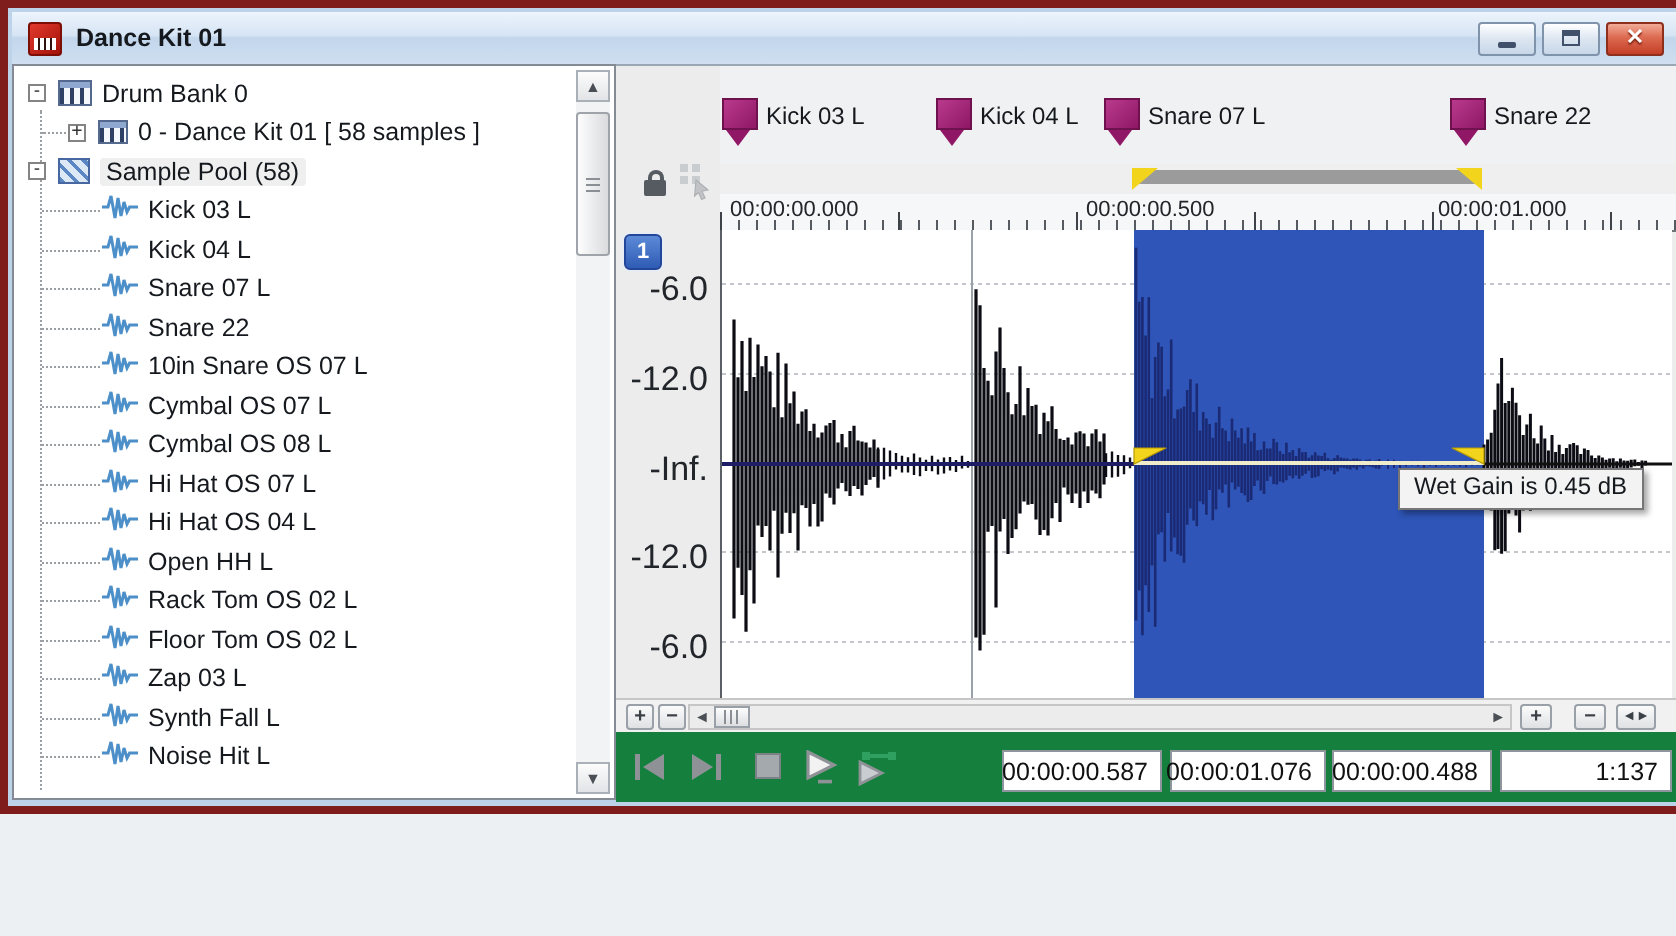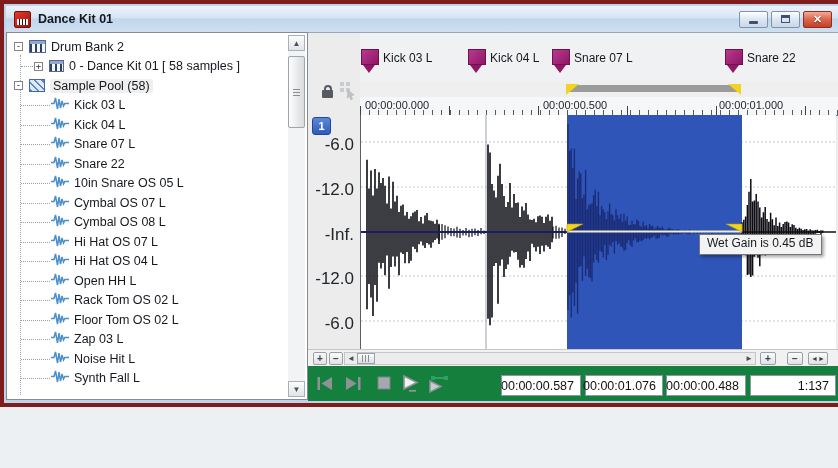--- a/index.html
+++ b/index.html
@@ -152,21 +152,21 @@
   <div class="client">
 
     <div class="tree">
       <div class="trunk"></div>
       <div class="tree-rows" id="tree-rows">
           <div class="trow lvl-root">
             <span class="expander">-</span>
             <span class="ticon">
               <span class="icon-bank" style="display: block;"></span>
             </span>
-            <span>Drum Bank 2</span>
+            <span>Drum Bank 0</span>
           </div>
           <div class="trow lvl-kit">
             <span class="stub"></span>
             <span class="expander">+</span>
             <span class="ticon">
               <span class="icon-bank" style="display: block; width: 15px; height: 12px;"></span>
             </span>
             <span>0 - Dance Kit 01 [ 58 samples ]</span>
           </div>
           <div class="trow lvl-root">
@@ -202,21 +202,21 @@
             <span class="ticon"><svg width="18" height="13" viewBox="0 0 18 13">
                 <path d="M0 6.5 H3 L4.5 1 L6.5 12 L8 2 L9.5 11 L11 4 L12.5 9 L13.8 6.5 H18" fill="none" stroke="#4d8fc8" stroke-width="1.5"></path>
               </svg></span>
             <span>Snare 22</span>
           </div>
           <div class="trow lvl-sample">
             <span class="stub"></span>
             <span class="ticon"><svg width="18" height="13" viewBox="0 0 18 13">
                 <path d="M0 6.5 H3 L4.5 1 L6.5 12 L8 2 L9.5 11 L11 4 L12.5 9 L13.8 6.5 H18" fill="none" stroke="#4d8fc8" stroke-width="1.5"></path>
               </svg></span>
-            <span>10in Snare OS 05 L</span>
+            <span>10in Snare OS 07 L</span>
           </div>
           <div class="trow lvl-sample">
             <span class="stub"></span>
             <span class="ticon"><svg width="18" height="13" viewBox="0 0 18 13">
                 <path d="M0 6.5 H3 L4.5 1 L6.5 12 L8 2 L9.5 11 L11 4 L12.5 9 L13.8 6.5 H18" fill="none" stroke="#4d8fc8" stroke-width="1.5"></path>
               </svg></span>
             <span>Cymbal OS 07 L</span>
           </div>
           <div class="trow lvl-sample">
             <span class="stub"></span>
@@ -265,28 +265,28 @@
             <span class="ticon"><svg width="18" height="13" viewBox="0 0 18 13">
                 <path d="M0 6.5 H3 L4.5 1 L6.5 12 L8 2 L9.5 11 L11 4 L12.5 9 L13.8 6.5 H18" fill="none" stroke="#4d8fc8" stroke-width="1.5"></path>
               </svg></span>
             <span>Zap 03 L</span>
           </div>
           <div class="trow lvl-sample">
             <span class="stub"></span>
             <span class="ticon"><svg width="18" height="13" viewBox="0 0 18 13">
                 <path d="M0 6.5 H3 L4.5 1 L6.5 12 L8 2 L9.5 11 L11 4 L12.5 9 L13.8 6.5 H18" fill="none" stroke="#4d8fc8" stroke-width="1.5"></path>
               </svg></span>
+            <span>Synth Fall L</span>
+          </div>
+          <div class="trow lvl-sample">
+            <span class="stub"></span>
+            <span class="ticon"><svg width="18" height="13" viewBox="0 0 18 13">
+                <path d="M0 6.5 H3 L4.5 1 L6.5 12 L8 2 L9.5 11 L11 4 L12.5 9 L13.8 6.5 H18" fill="none" stroke="#4d8fc8" stroke-width="1.5"></path>
+              </svg></span>
             <span>Noise Hit L</span>
-          </div>
-          <div class="trow lvl-sample">
-            <span class="stub"></span>
-            <span class="ticon"><svg width="18" height="13" viewBox="0 0 18 13">
-                <path d="M0 6.5 H3 L4.5 1 L6.5 12 L8 2 L9.5 11 L11 4 L12.5 9 L13.8 6.5 H18" fill="none" stroke="#4d8fc8" stroke-width="1.5"></path>
-              </svg></span>
-            <span>Synth Fall L</span>
           </div>
         </div>
       <div class="vscroll">
         <div class="sbtn up">▲</div>
         <div class="vthumb">
             <div class="grip"></div>
           </div>
         <div class="sbtn down">▼</div>
       </div>
     </div>

